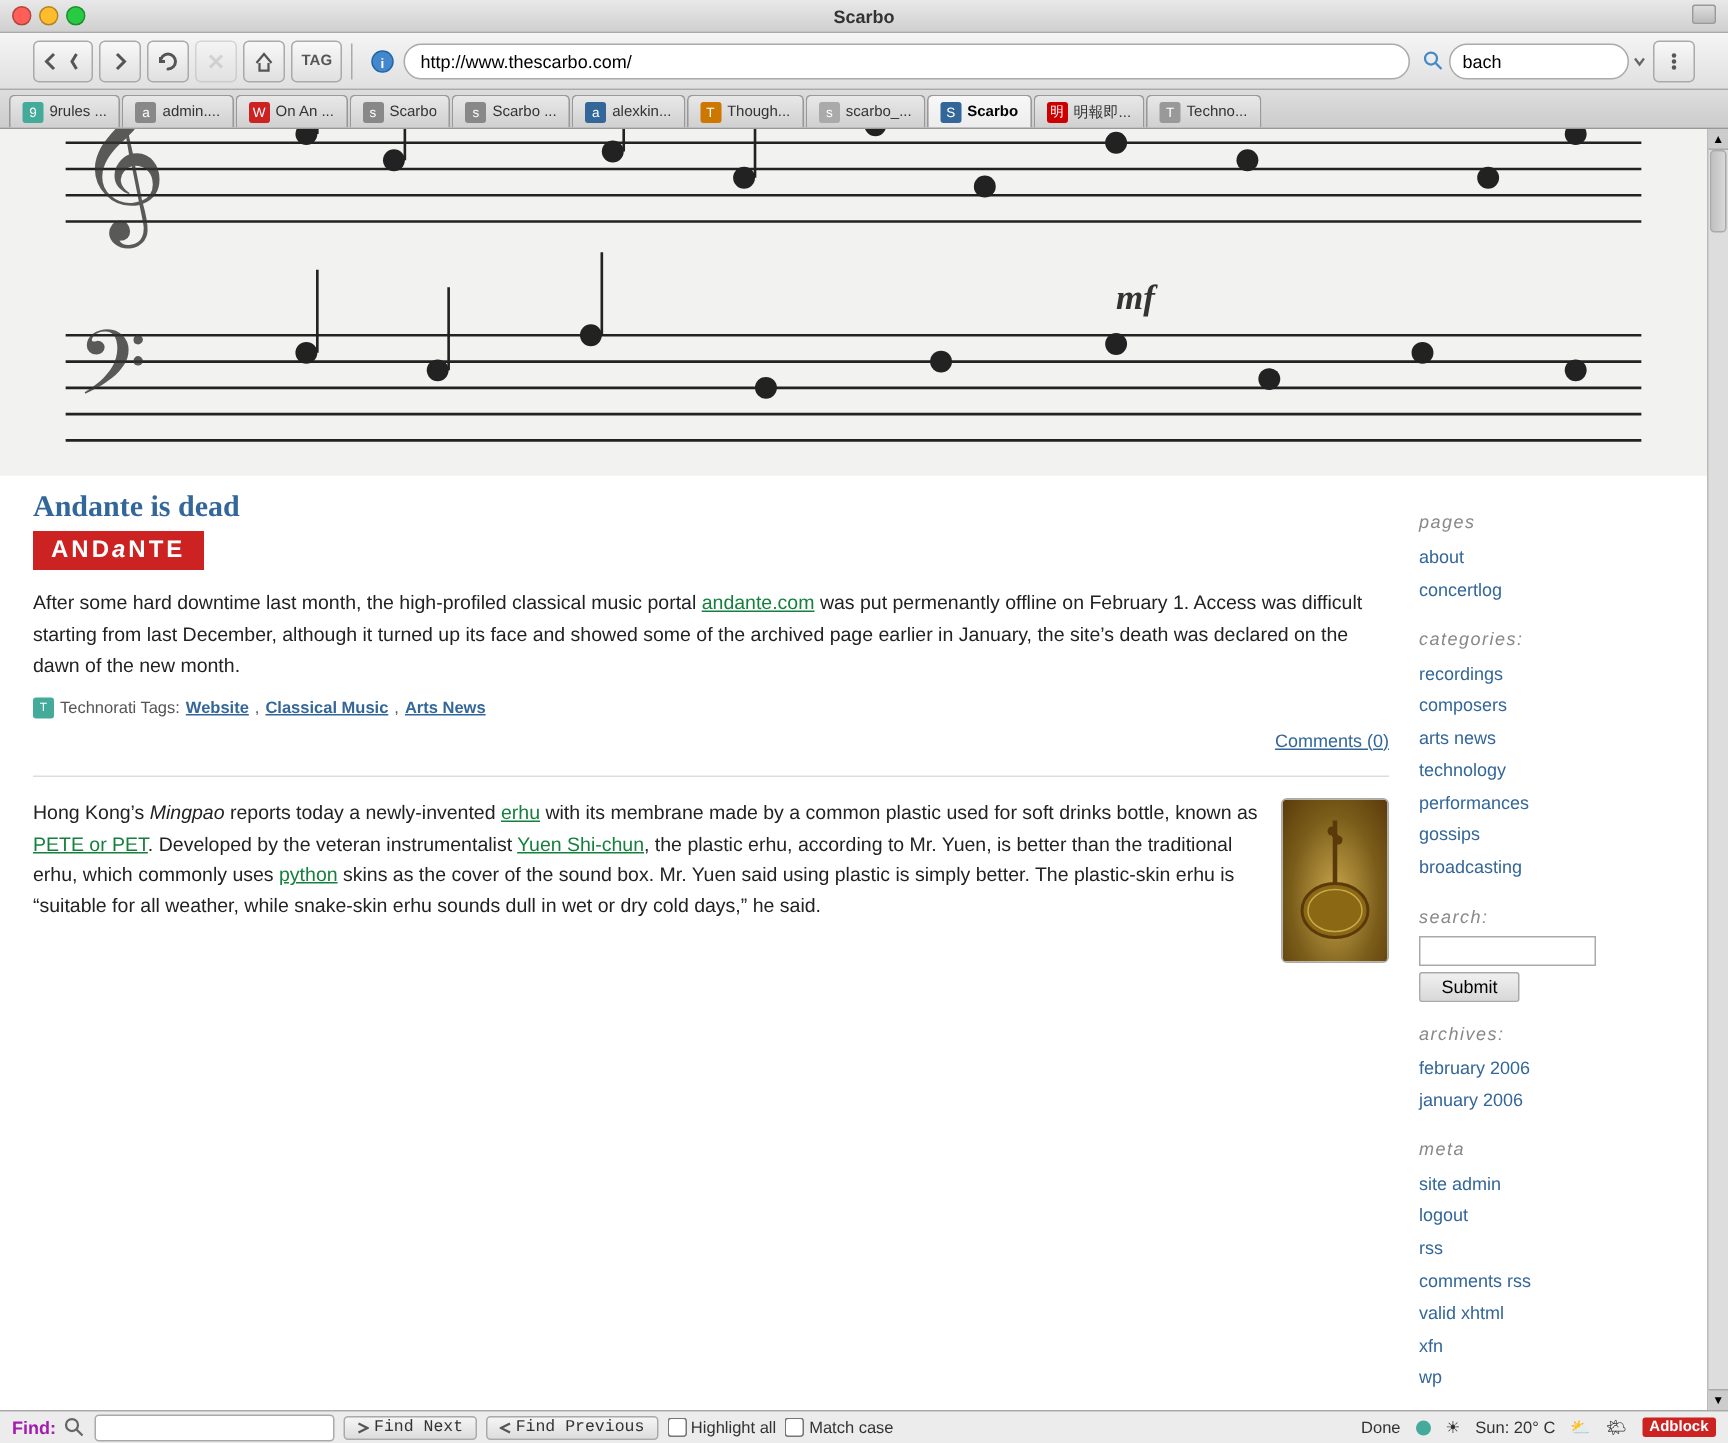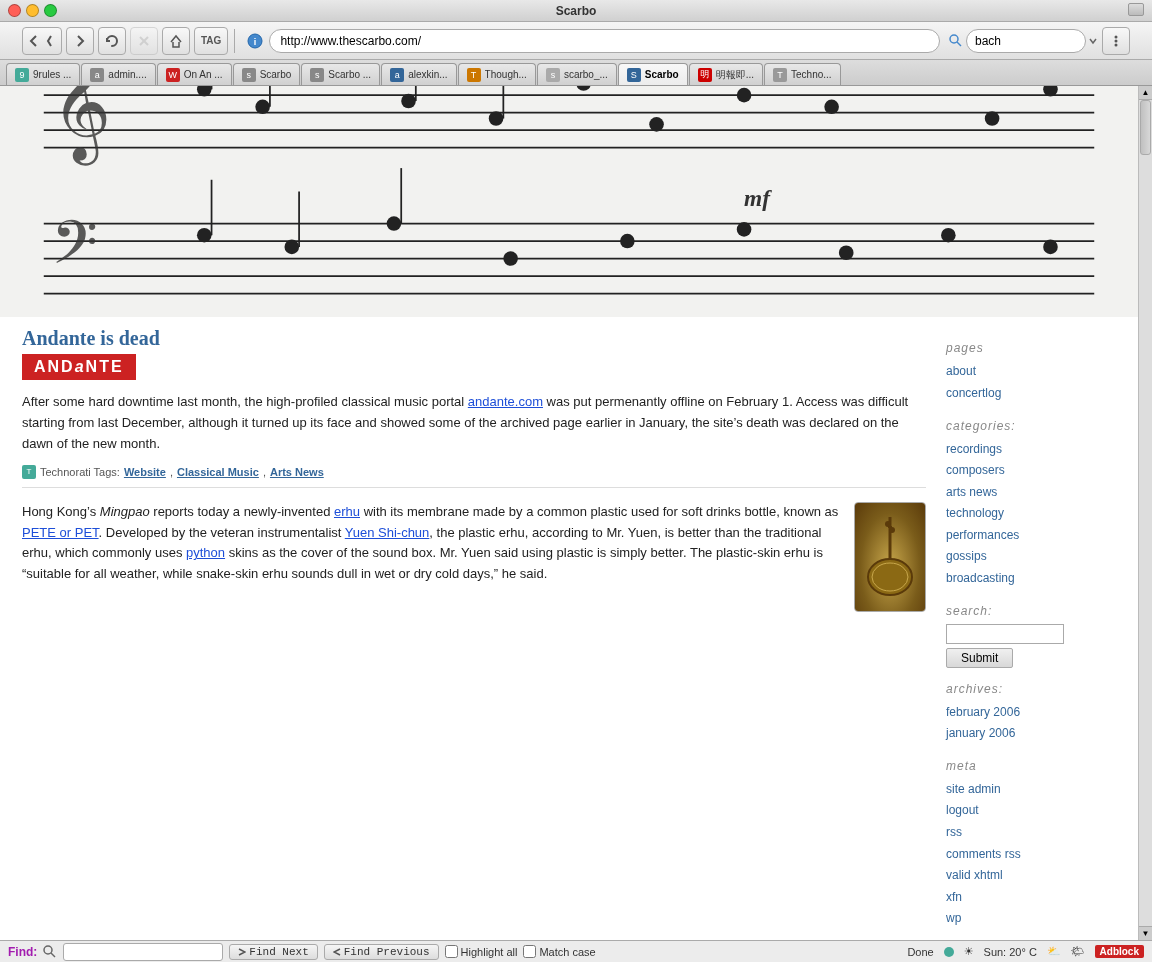--- a/index.html
+++ b/index.html
@@ -115,21 +115,21 @@
       color: white;
       font-size: 16px;
       font-weight: bold;
       padding: 4px 12px;
       letter-spacing: 2px;
       margin-bottom: 12px;
       font-family: Arial, sans-serif;
     }
     .andante-logo span { font-style: italic; }
     .article-body { font-size: 13px; line-height: 1.6; color: #222; margin-bottom: 10px; }
-    .article-body a { color: #1d4ed8; }
+    .article-body a { color: #15803d; }
     .technorati-line { font-size: 11px; color: #555; margin-bottom: 8px; display: flex; align-items: center; gap: 4px; }
     .technorati-line a { color: #336699; font-weight: bold; }
     .technorati-icon { width: 14px; height: 14px; background: #4a9; border-radius: 2px; display: inline-flex; align-items: center; justify-content: center; color: white; font-size: 8px; flex-shrink: 0; }
     .comments-link { display: block; text-align: right; color: #336699; font-size: 12px; margin-bottom: 16px; }
     .article-sep { border: none; border-top: 1px solid #ddd; margin: 8px 0 14px; }
 
     .erhu-img {
       float: right; margin: 0 0 8px 12px;
       width: 72px; height: 110px;
       background: #8B6914;
@@ -424,20 +424,21 @@
             <p class="article-body">
               <span>After some hard downtime last month, the high-profiled classical music portal </span><a href="#">andante.com</a><span> was put permenantly offline on February 1. Access was difficult starting from last December, although it turned up its face and showed some of the archived page earlier in January, the site’s death was declared on the dawn of the new month.</span>
             </p>
             <div class="technorati-line">
               <span class="technorati-icon">T</span>
               <span>Technorati Tags:</span>
               <a href="#">Website</a>,
               <a href="#">Classical Music</a>,
               <a href="#">Arts News</a>
             </div>
+            <a href="#" class="comments-link">Comments (0)</a>
           </div>
 
           <hr class="article-sep">
 
           <div>
             <div class="article-body">
               
               <div class="erhu-img">
                 <div class="erhu-img-inner">
 

